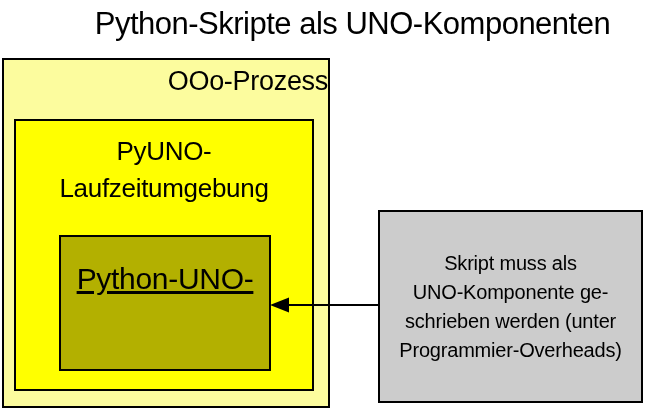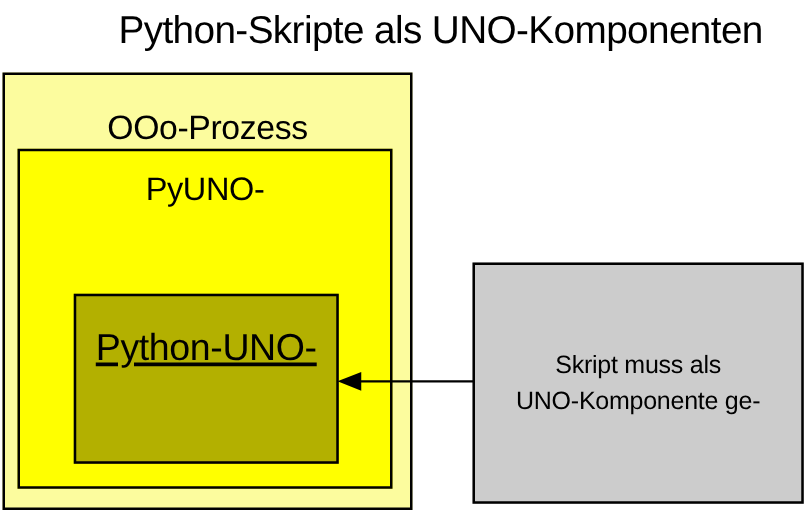--- a/index.html
+++ b/index.html
@@ -38,22 +38,22 @@
 
   .box-outer {
     left: 2px;
     top: 58px;
     width: 328px;
     height: 350px;
   }
 
   .label-ooo {
     width: 100%;
-    padding-top: 27px;
-    text-align: center;
+    padding-top: 6px;
+    text-align: right;
     font-size: 27px;
     letter-spacing: -0.3px;
     white-space: nowrap;
   }
 
   .box-yellow {
     left: 10px;   
     top: 59px;    
     width: 300px;
     height: 272px;
@@ -120,34 +120,37 @@
   <div class="title">Python-Skripte als UNO-Komponenten</div>
 
   <div class="box box-outer" style="background-color: rgb(252, 252, 158);">
 
     <div class="label-ooo">OOo-Prozess</div>
 
     <div class="box box-yellow" style="background-color: rgb(255, 255, 0);">
 
       <div class="label-pyuno">
         <div>PyUNO-</div>
+        <div>Laufzeitumgebung</div>
       </div>
 
       <div class="box box-olive" style="background-color: rgb(179, 176, 0);">
         <div class="label-component">
           <div>Python-UNO-</div>
         </div>
       </div>
 
     </div>
   </div>
 
   <div class="box box-note" style="background-color: rgb(204, 204, 204);">
     <div class="note-line">Skript muss als</div>
     <div class="note-line">UNO-Komponente ge-</div>
+    <div class="note-line">schrieben werden (unter</div>
+    <div class="note-line">Programmier-Overheads)</div>
   </div>
 
   <svg class="arrow-overlay" viewBox="0 0 649 410" xmlns="http://www.w3.org/2000/svg">
     <line x1="287" y1="305" x2="379" y2="305" stroke="#000000" stroke-width="1.8"></line>
     <polygon points="270,305 289,297.5 289,312.5" fill="#000000"></polygon>
   </svg>
 
 </div>
 
 </body></html>

